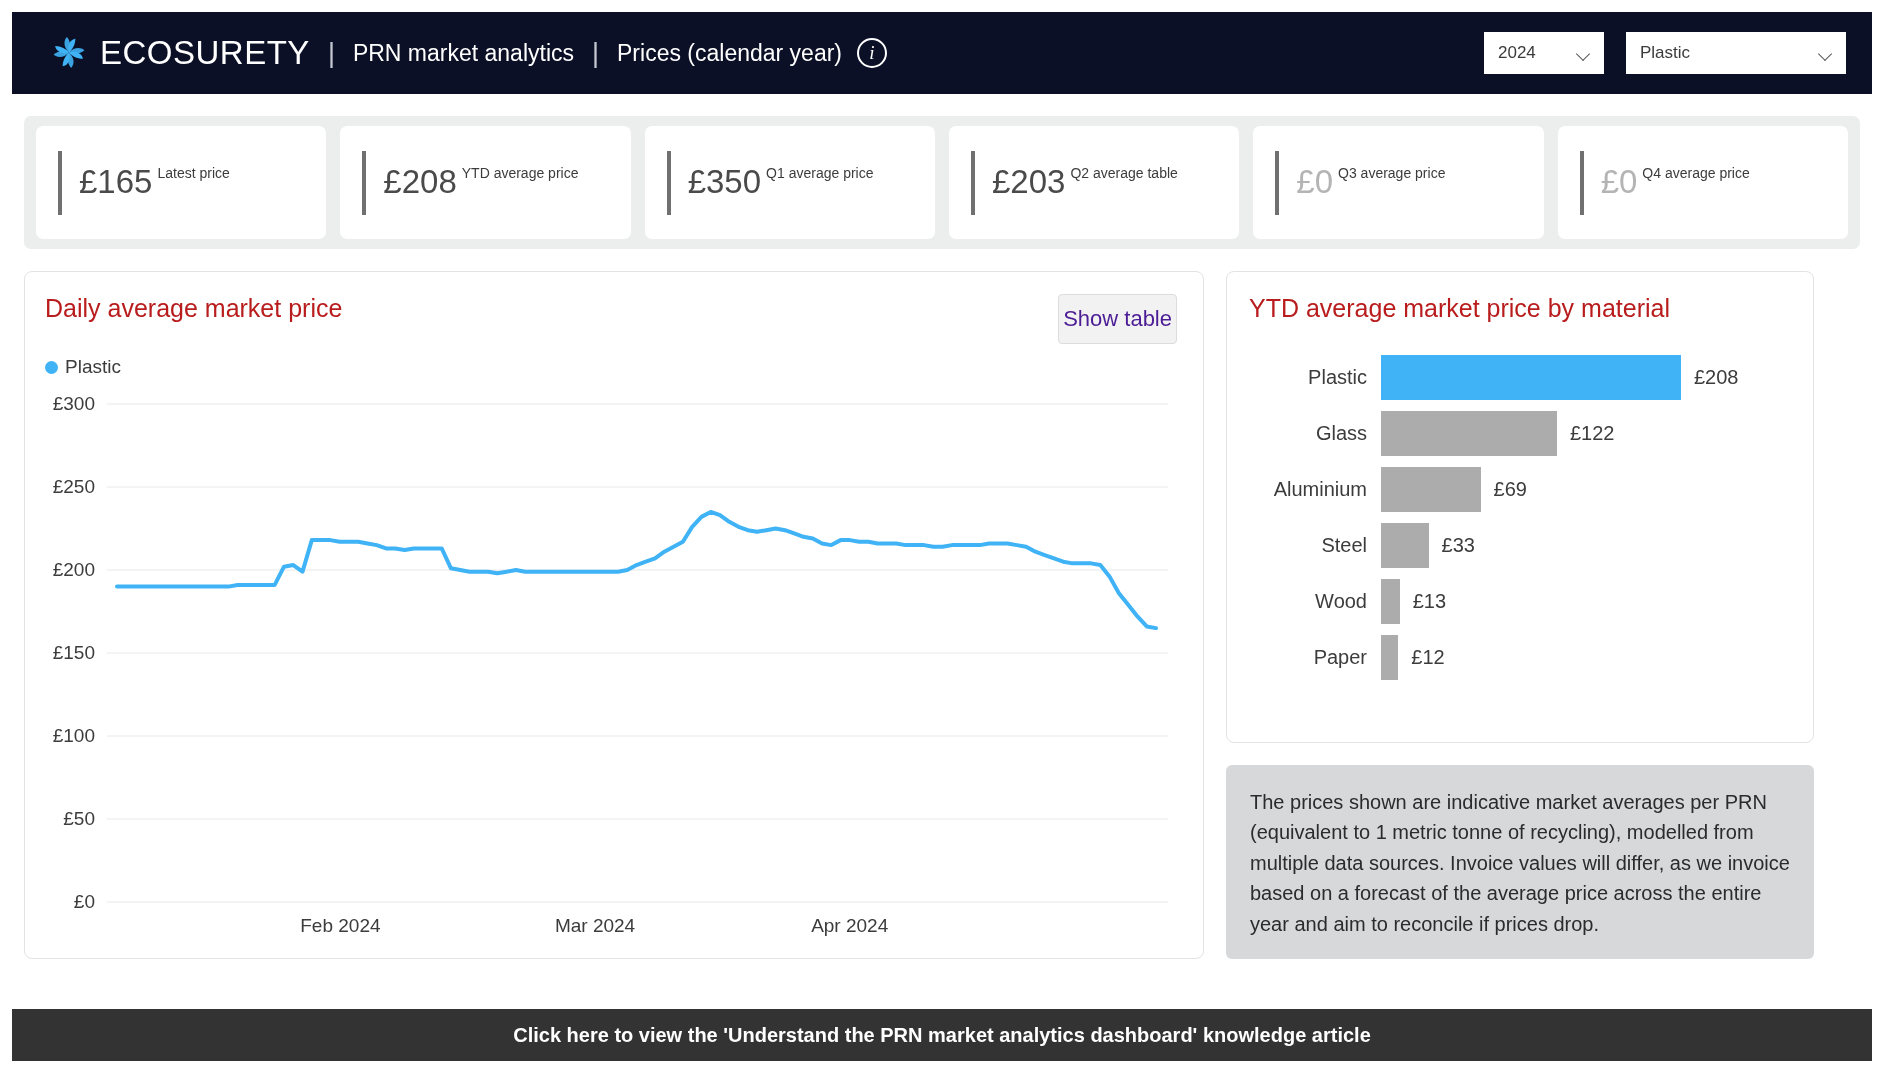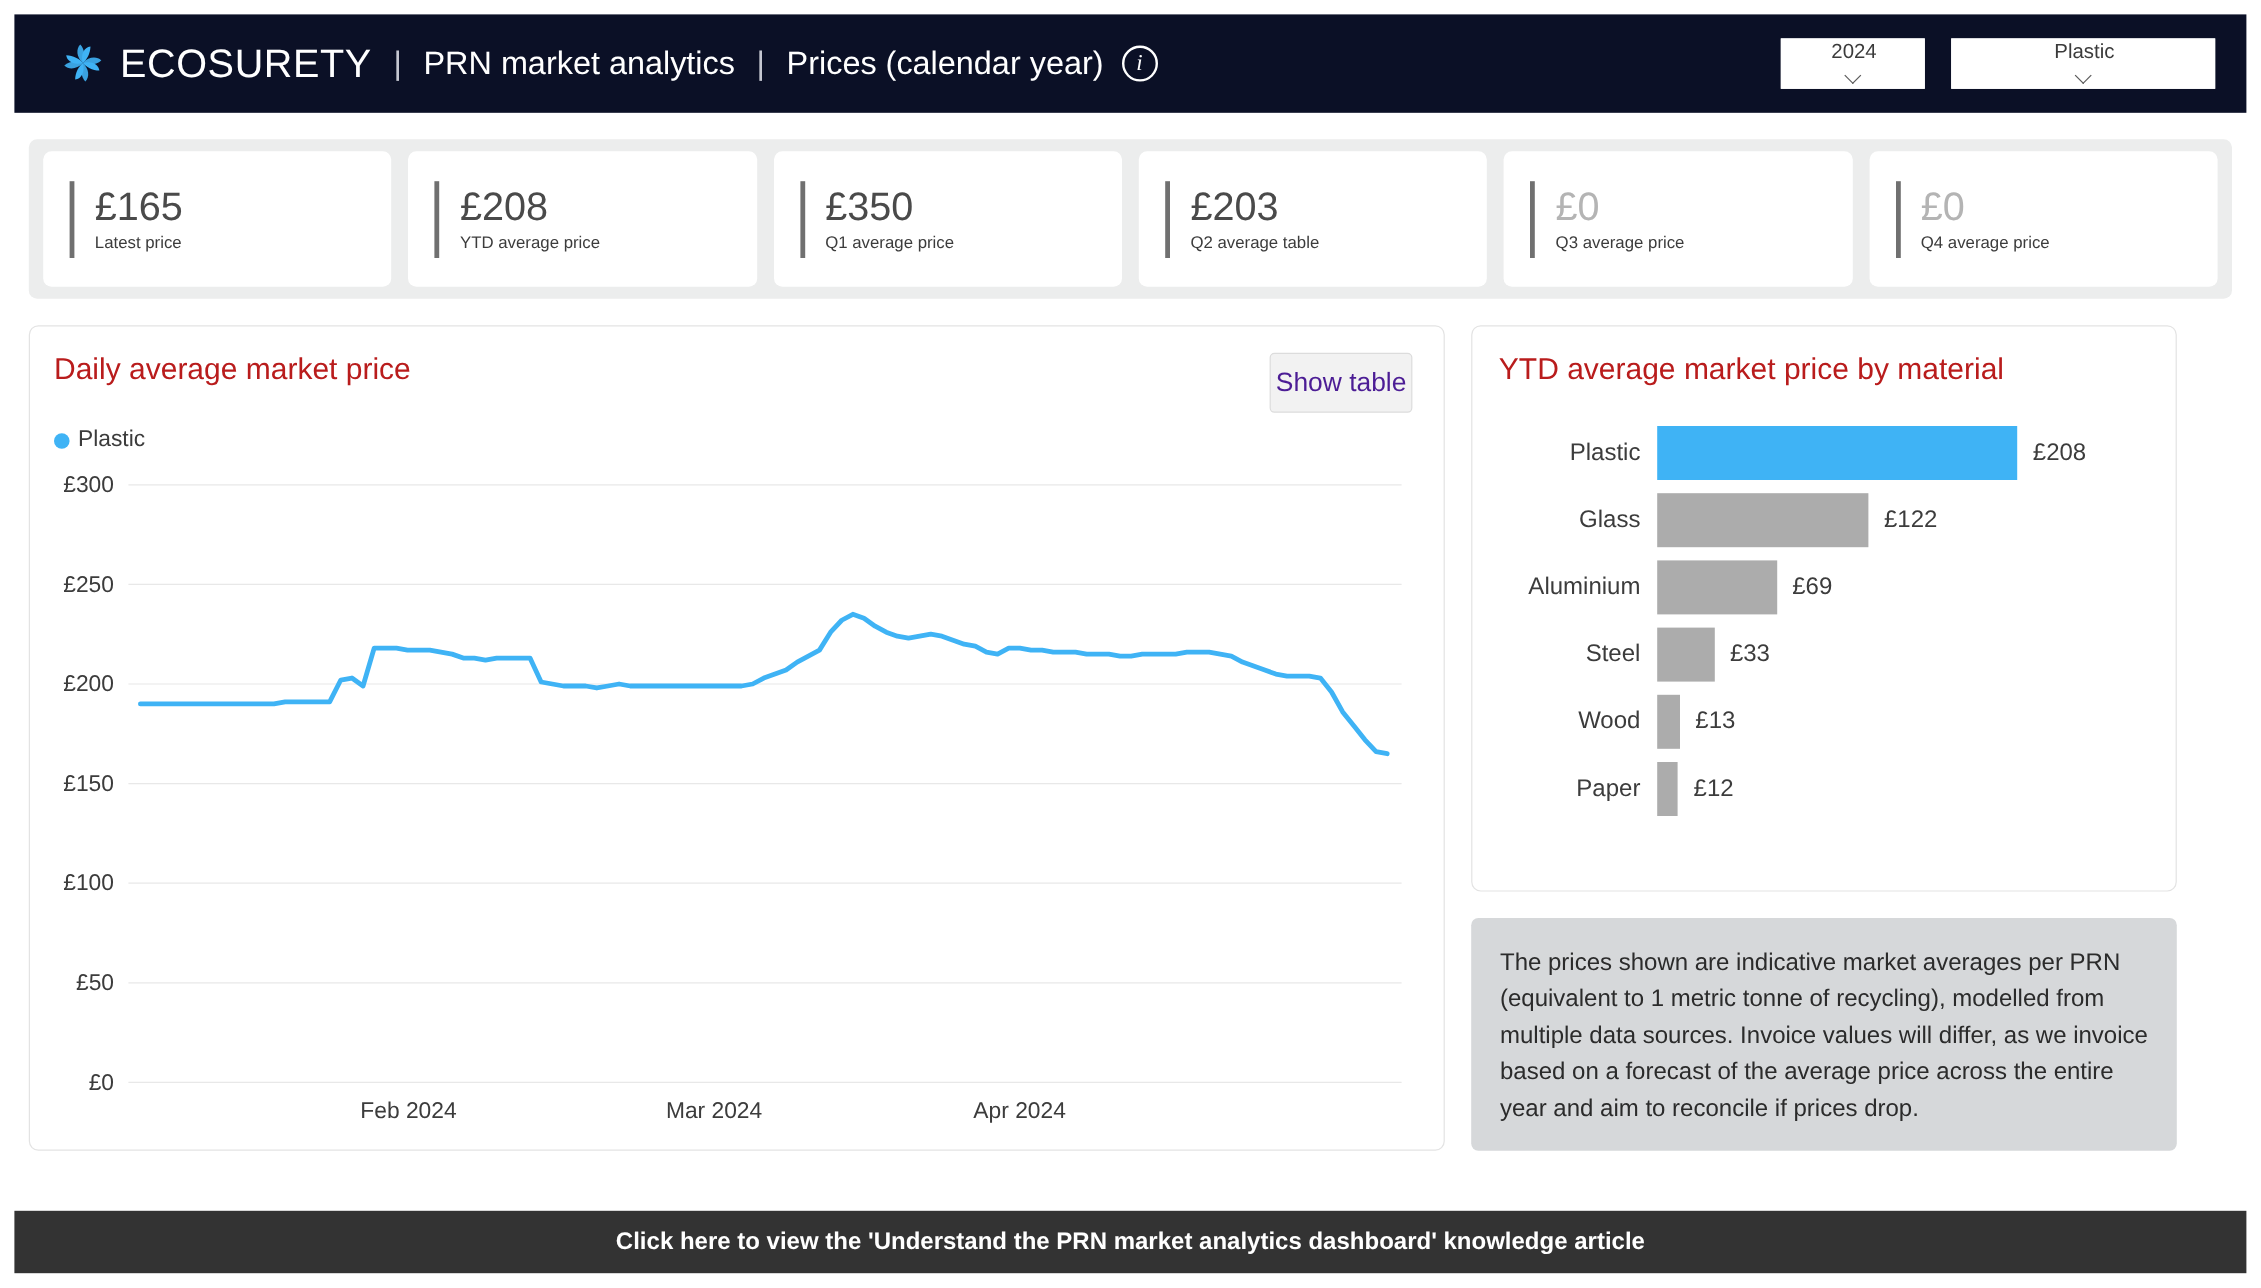--- a/index.html
+++ b/index.html
@@ -36,21 +36,21 @@
   }
   .divider-pipe {
     color: #e6e8ef;
     font-size: 27px;
     font-weight: 300;
     margin: 0 18px;
     opacity: .85;
   }
   .header-title {
     color: #ffffff;
-    font-size: 27px;
+    font-size: 23px;
     font-weight: 400;
     white-space: nowrap;
   }
   .info-icon {
     width: 30px; height: 30px;
     border: 2px solid #ffffff;
     border-radius: 50%;
     display: inline-flex;
     align-items: center; justify-content: center;
     color: #ffffff;
@@ -71,21 +71,20 @@
     background: #ffffff;
     border: 1px solid #ffffff;
     height: 42px;
     display: flex;
     align-items: center;
     justify-content: space-between;
     padding: 0 11px 0 13px;
     color: #3b3b3b;
     font-size: 17px;
     cursor: pointer;
-    flex-direction: column;
   }
   .select-year { width: 120px; }
   .select-material { width: 220px; }
   .chev {
     width: 15px; height: 9px;
     position: relative;
     flex: 0 0 15px;
   }
   .chev::before {
     content: "";
@@ -121,21 +120,21 @@
     align-items: center;
     padding-left: 22px;
   }
   .kpi-bar {
     width: 4px;
     height: 64px;
     background: #707070;
     margin-right: 17px;
     flex: 0 0 4px;
   }
-  .kpi-text { display: flex; flex-direction: column; gap: 5px; }
+  .kpi-text { display: flex; flex-direction: row; gap: 5px; }
   .kpi-value {
     font-size: 33px;
     color: #4a4a4a;
     line-height: 1.05;
     font-weight: 400;
   }
   .kpi-value.dim { color: #b4b4b4; }
   .kpi-label {
     font-size: 14px;
     color: #3c3c3c;

